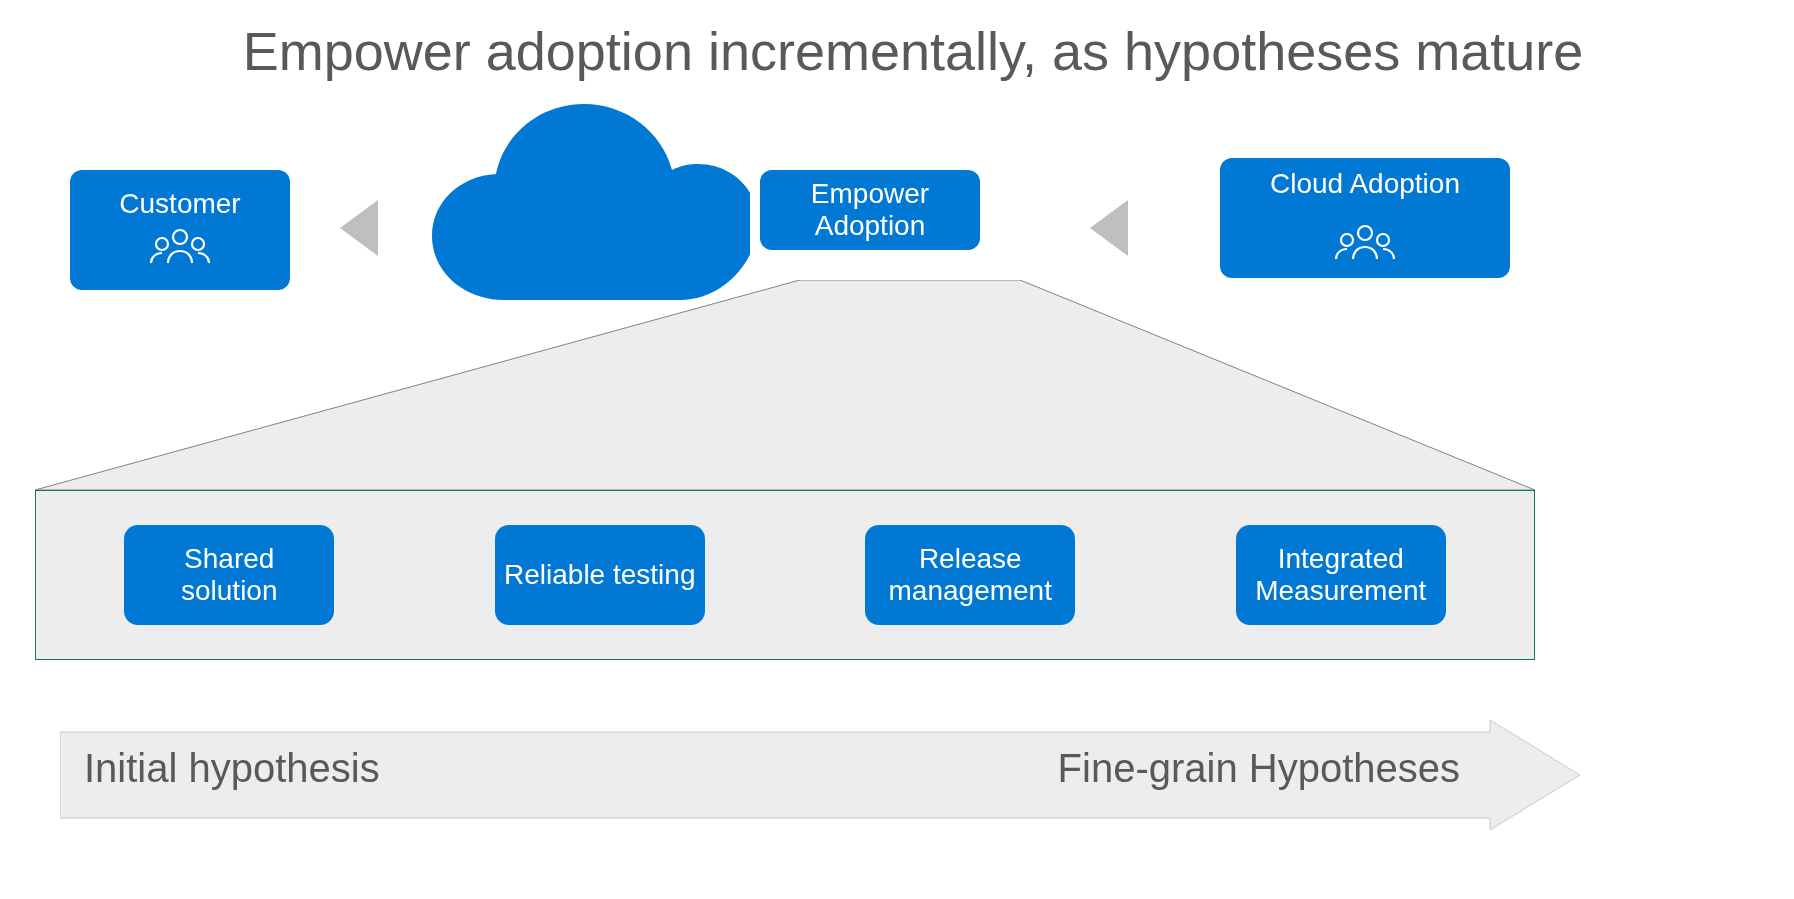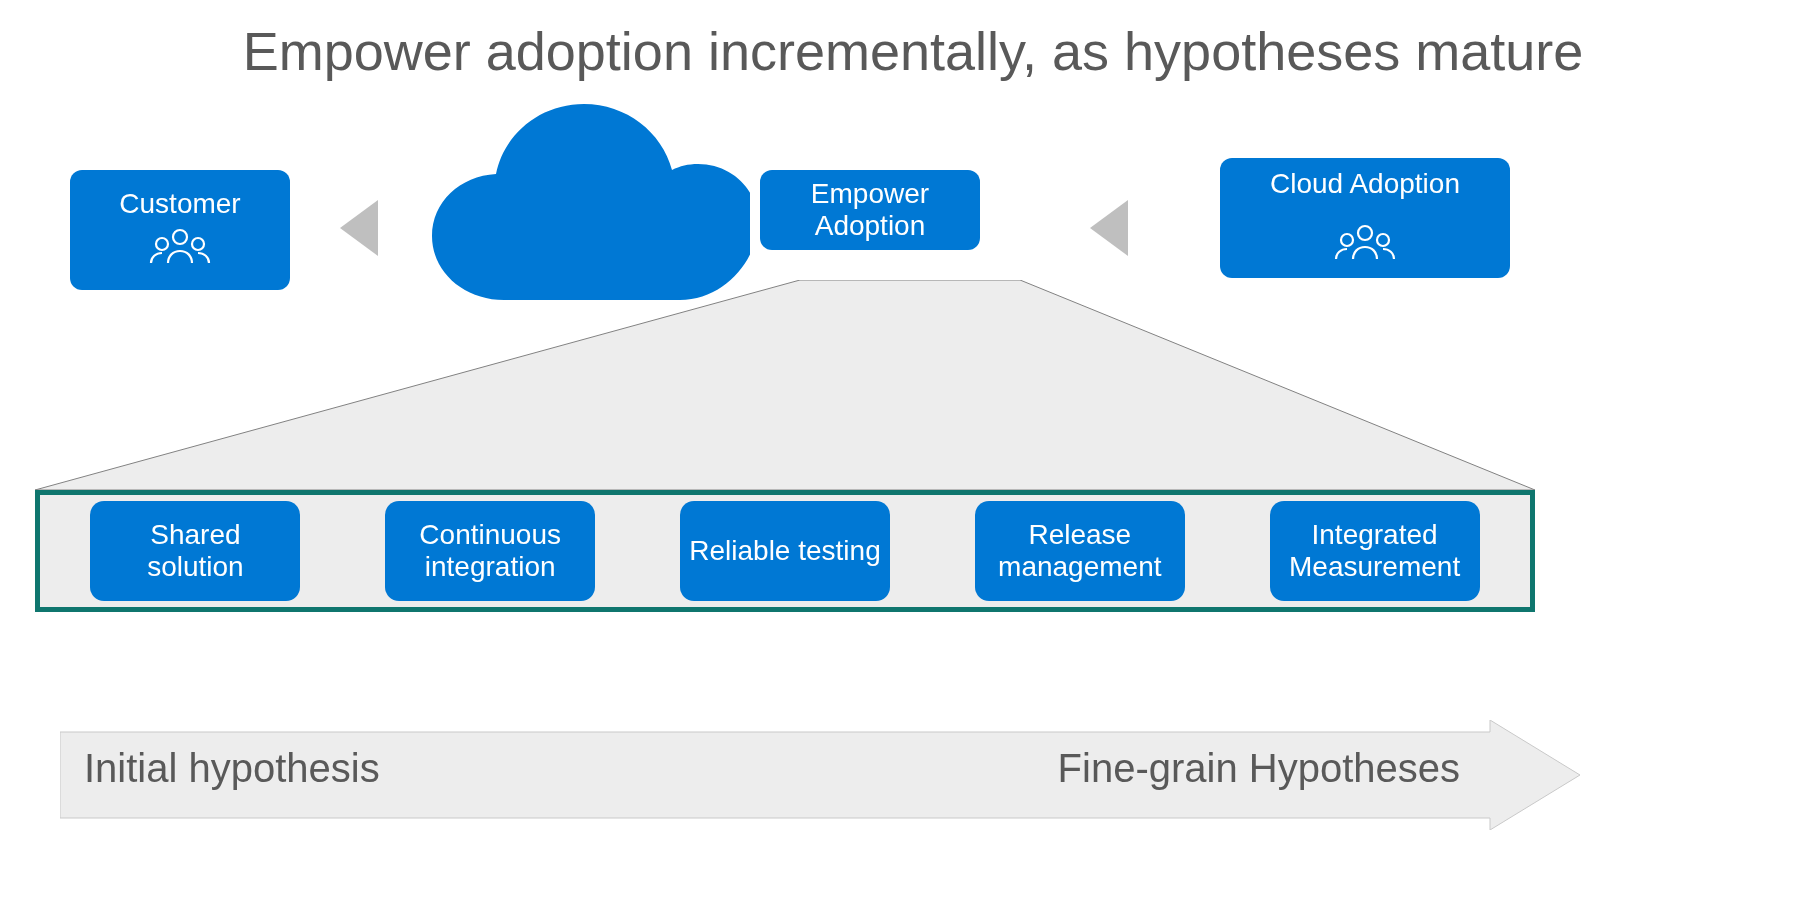--- a/index.html
+++ b/index.html
@@ -74,23 +74,23 @@
     height: 210px;
     pointer-events: none;
   }
 
   
   .detail-box {
     position: absolute;
     left: 35px;
     top: 490px;
     width: 1500px;
-    height: 122px;
+    height: 170px;
     background: #ededed;
-    border: 5px solid #0f766e;
+    border: 1px solid #0f766e;
     display: flex;
     align-items: center;
     justify-content: space-around;
     padding: 0 8px;
   }
   .pill {
     background: #0078d4;
     color: #fff;
     border-radius: 14px;
     width: 210px;
@@ -182,23 +182,20 @@
 
 <svg class="funnel" viewBox="0 0 1500 210" preserveAspectRatio="none">
   <polygon points="765,0 985,0 1500,210 0,210" fill="#ededed" stroke="#828282" stroke-width="1"></polygon>
 </svg>
 
 <div class="detail-box">
   <div class="pill">
       <span>Shared solution</span>
     </div>
   <div class="pill">
-      <span>Continuous integration</span>
-    </div>
-  <div class="pill">
       <span>Reliable testing</span>
     </div>
   <div class="pill">
       <span>Release management</span>
     </div>
   <div class="pill">
       <span>Integrated Measurement</span>
     </div>
 </div>
 

